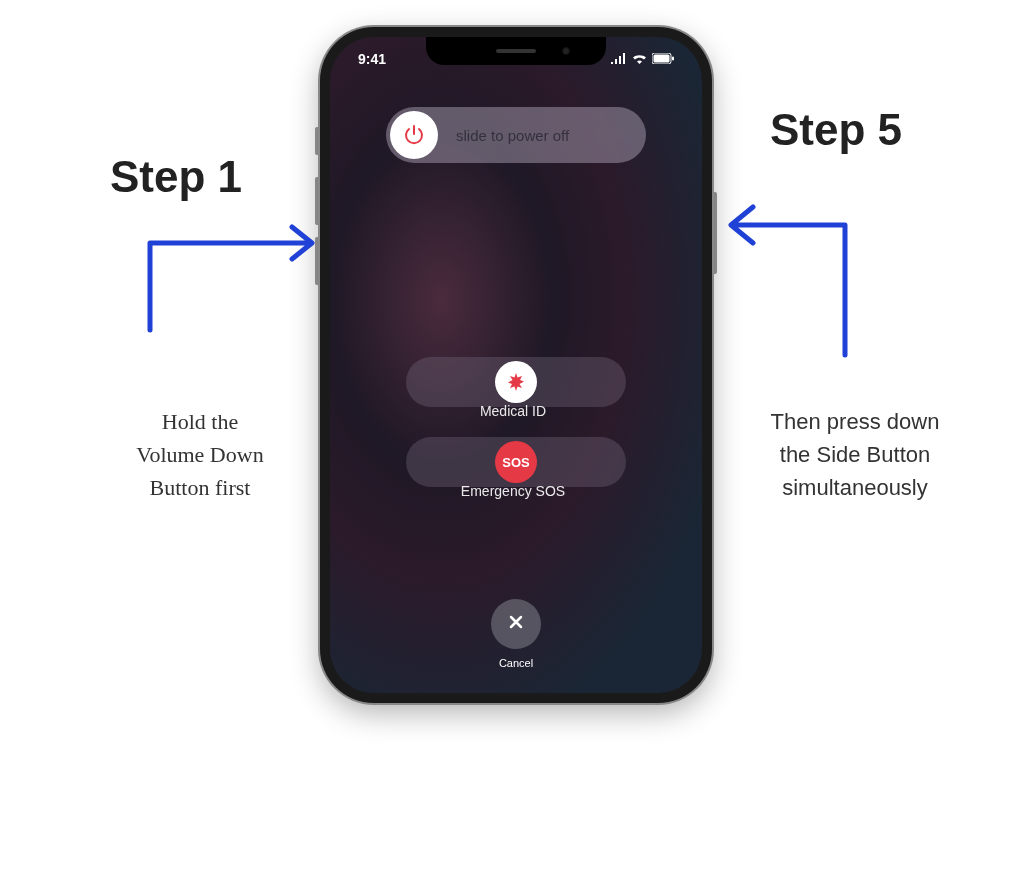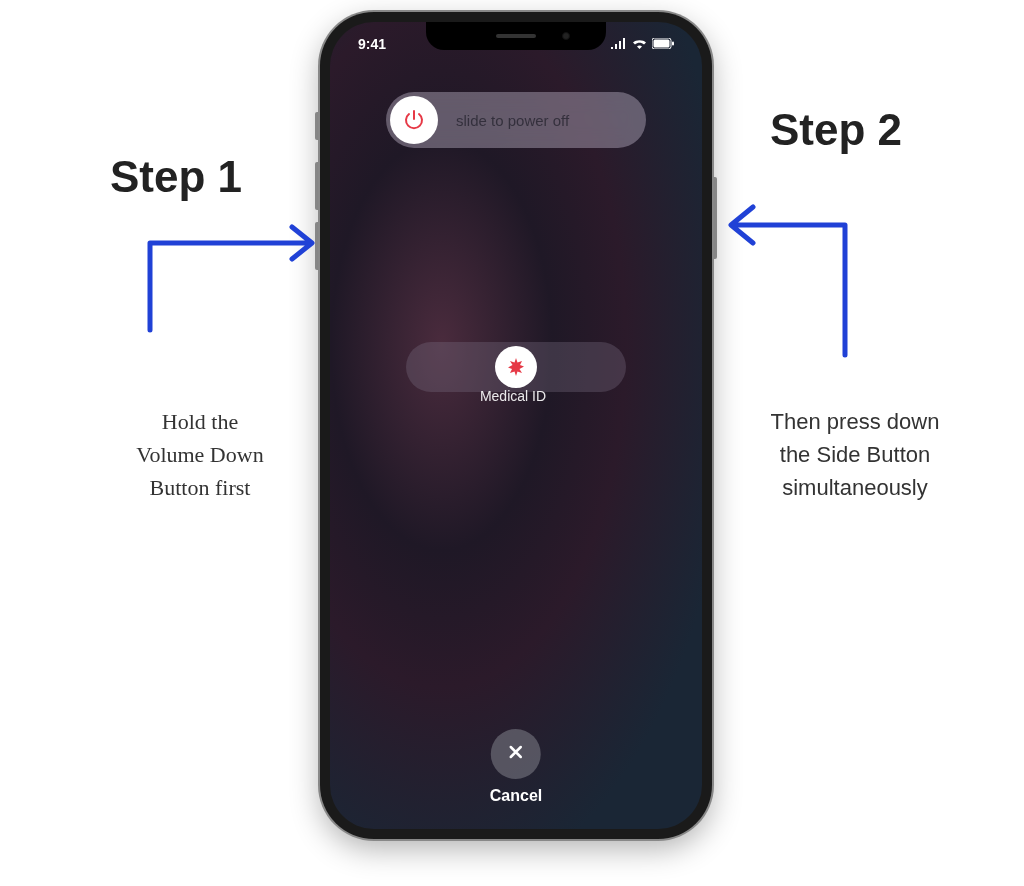--- a/index.html
+++ b/index.html
@@ -6,23 +6,23 @@
     body {
       width: 1024px;
       height: 886px;
       background: #fff;
       font-family: -apple-system, BlinkMacSystemFont, "Segoe UI", sans-serif;
       position: relative;
     }
     .phone-container {
       position: absolute;
       left: 320px;
-      top: 12px;
+      top: 27px;
       width: 392px;
-      height: 827px;
+      height: 676px;
     }
     .phone-frame {
       width: 100%;
       height: 100%;
       background: #1a1a1a;
       border-radius: 54px;
       padding: 10px;
       position: relative;
       box-shadow: 0 0 0 2px #888, 0 10px 30px rgba(0,0,0,0.3);
     }
@@ -172,22 +172,22 @@
       height: 50px;
       background: rgba(120,120,130,0.6);
       border-radius: 50%;
       display: flex;
       align-items: center;
       justify-content: center;
       margin: 0 auto 8px;
     }
     .cancel-label {
       color: #fff;
-      font-size: 16px;
-      font-weight: 700;
+      font-size: 11px;
+      font-weight: 400;
     }
     .phone-btn-side {
       position: absolute;
       background: #999;
       border-radius: 2px;
     }
     .volume-up { left: -5px; top: 150px; width: 5px; height: 48px; }
     .volume-down { left: -5px; top: 210px; width: 5px; height: 48px; }
     .mute-switch { left: -5px; top: 100px; width: 5px; height: 28px; }
     .side-btn { right: -5px; top: 165px; width: 5px; height: 82px; }
@@ -263,20 +263,26 @@
         <div class="slider-narrow">
           <div class="knob-small">
             <svg width="20" height="20" viewBox="0 0 20 20">
                 <path fill="#e63946" d="M10 1l1.5 4.5L16 4l-2 4 4 1.5L13.5 12l2.5 4-4.5-1.5L10 19l-1.5-4.5L4 16l2-4-4-1.5L6.5 8 4 4l4.5 1.5z"></path>
               </svg>
           </div>
           <span class="slider-label-light">Medical ID</span>
         </div>
       </div>
 
+      <div class="slider-container slider-bot">
+        <div class="slider-narrow">
+          <div class="knob-red">SOS</div>
+          <span class="slider-label-light">Emergency SOS</span>
+        </div>
+      </div>
 
       <div class="cancel-container">
         <div class="cancel-btn">
           <span>
             <svg width="20" height="20" viewBox="0 0 20 20">
                 <path stroke="#fff" stroke-width="2.5" stroke-linecap="round" d="M5 5l10 10M15 5L5 15"></path>
               </svg>
           </span>
         </div>
         <div class="cancel-label">Cancel</div>
@@ -291,21 +297,21 @@
 <svg class="arrow-svg" style="left:140px; top:215px;" width="180" height="120">
   <path fill="none" stroke="#2041d6" stroke-width="5" stroke-linecap="round" stroke-linejoin="round" d="M10 115 L10 28 L168 28 M152 12 L172 28 L152 44"></path>
 </svg>
 <div class="annotation" style="left:100px; top:405px; width:200px;">
   <div class="step-text" style="white-space:pre-line;font-family:Liberation Serif, serif;">Hold the
 Volume Down
 Button first</div>
 </div>
 
 <div class="annotation" style="left:770px; top:105px;">
-  <div class="step-title">Step 2</div>
+  <div class="step-title">Step 5</div>
 </div>
 <svg class="arrow-svg" style="left:725px; top:175px;" width="140" height="190">
   <path fill="none" stroke="#2041d6" stroke-width="5" stroke-linecap="round" stroke-linejoin="round" d="M120 180 L120 50 L10 50 M28 32 L6 50 L28 68"></path>
 </svg>
 <div class="annotation" style="left:750px; top:405px; width:210px;">
   <div class="step-text" style="white-space:pre-line;">Then press down
 the Side Button
 simultaneously</div>
 </div>
 

